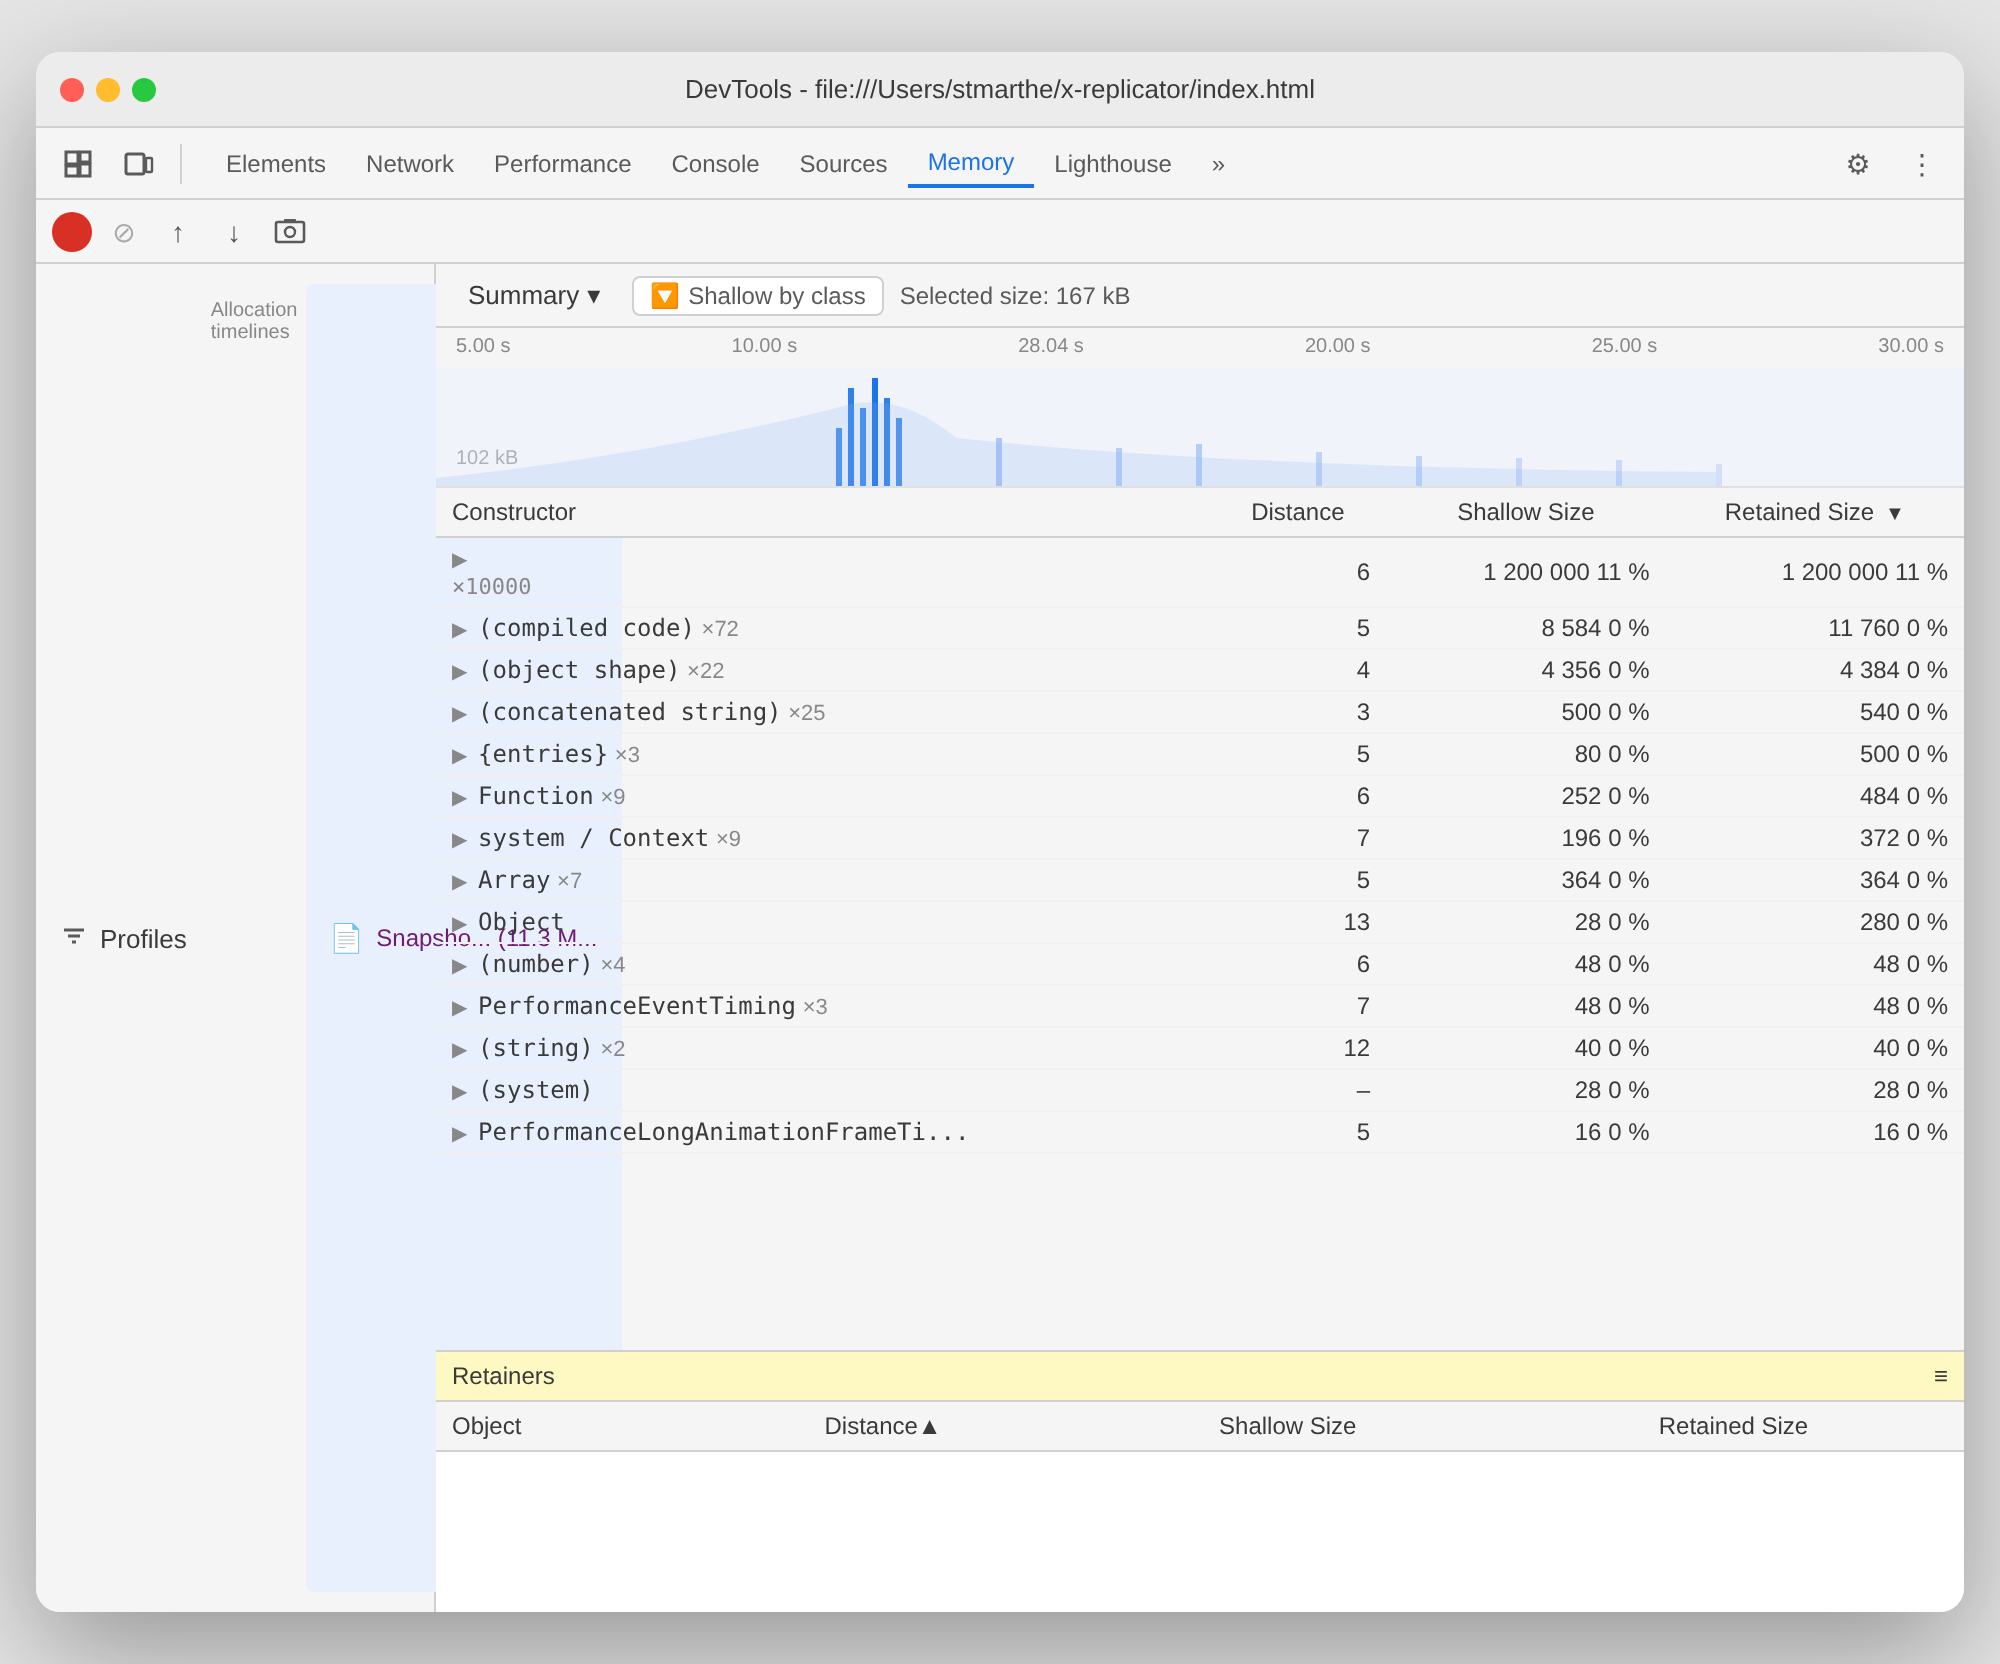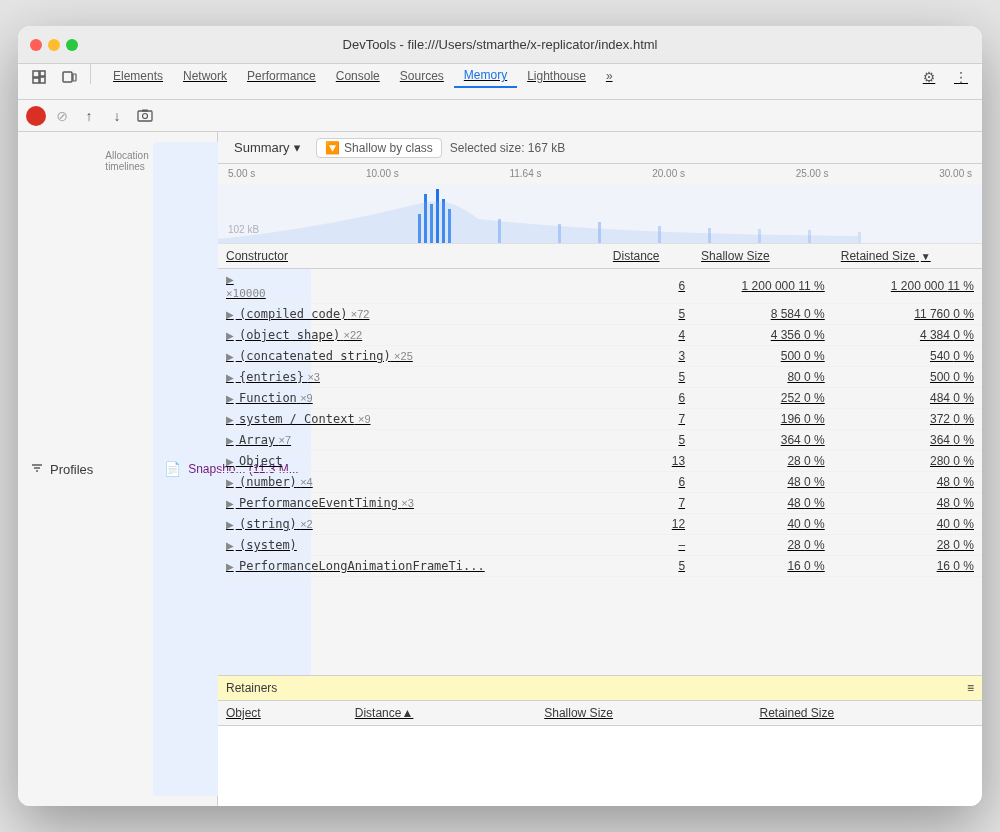--- a/index.html
+++ b/index.html
@@ -52,24 +52,23 @@
       font-size: 13px;
       color: #3a3a3a;
       font-weight: 500;
     }
     
     .toolbar {
       background: #f5f5f5;
       border-bottom: 1px solid #d0d0d0;
       height: 36px;
       display: flex;
-      align-items: flex-start;
+      align-items: center;
       padding: 0 8px;
       gap: 4px;
-      text-decoration: underline;
     }
     .toolbar-icon {
       width: 26px;
       height: 26px;
       display: flex;
       align-items: center;
       justify-content: center;
       border-radius: 4px;
       cursor: pointer;
       color: #5a5a5a;
@@ -266,34 +265,33 @@
     }
     
     .table-container {
       flex: 1;
       overflow-y: auto;
     }
     table {
       width: 100%;
       border-collapse: collapse;
       font-size: 12px;
-      text-decoration: underline;
     }
     thead th {
       position: sticky;
       top: 0;
       background: #f5f5f5;
       border-bottom: 1px solid #d0d0d0;
       padding: 5px 8px;
       text-align: left;
       font-weight: 500;
       color: #3a3a3a;
       white-space: nowrap;
     }
-    thead th.right { text-align: left; }
+    thead th.right { text-align: center; }
     tbody tr {
       border-bottom: 1px solid #f0f0f0;
     }
     tbody td {
       padding: 3px 8px;
       color: #3a3a3a;
     }
     tbody td.right { text-align: right; }
     .expand-arrow {
       color: #888;
@@ -417,21 +415,21 @@
           <span>🔽</span>
           <span>Shallow by class</span>
         </button>
         <span class="selected-size">Selected size: 167 kB</span>
       </div>
 
       <div class="timeline">
         <div class="timeline-labels">
           <span>5.00 s</span>
           <span>10.00 s</span>
-          <span>11.64 s</span>
+          <span>28.04 s</span>
           <span>20.00 s</span>
           <span>25.00 s</span>
           <span>30.00 s</span>
         </div>
         <span class="timeline-size-label">102 kB</span>
 
         <svg style="position:absolute;bottom:0;left:0;right:0;top:20px;width:100%;height:60px;">
 
           <rect x="0" y="0" width="100%" height="60" fill="#e8f0fe" opacity="0.4"></rect>
 

